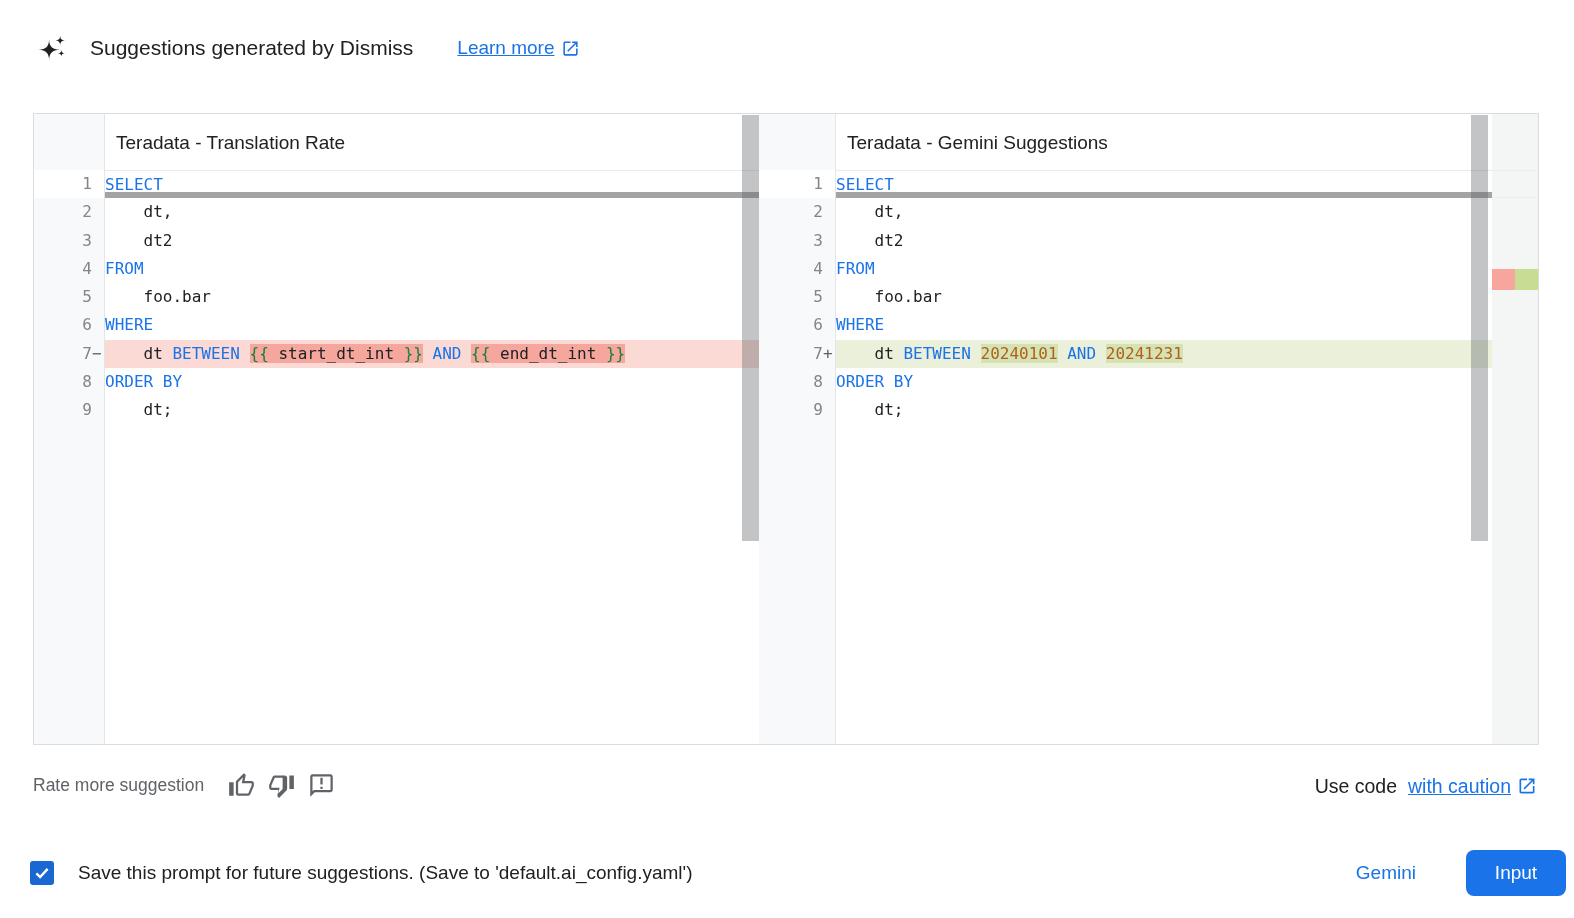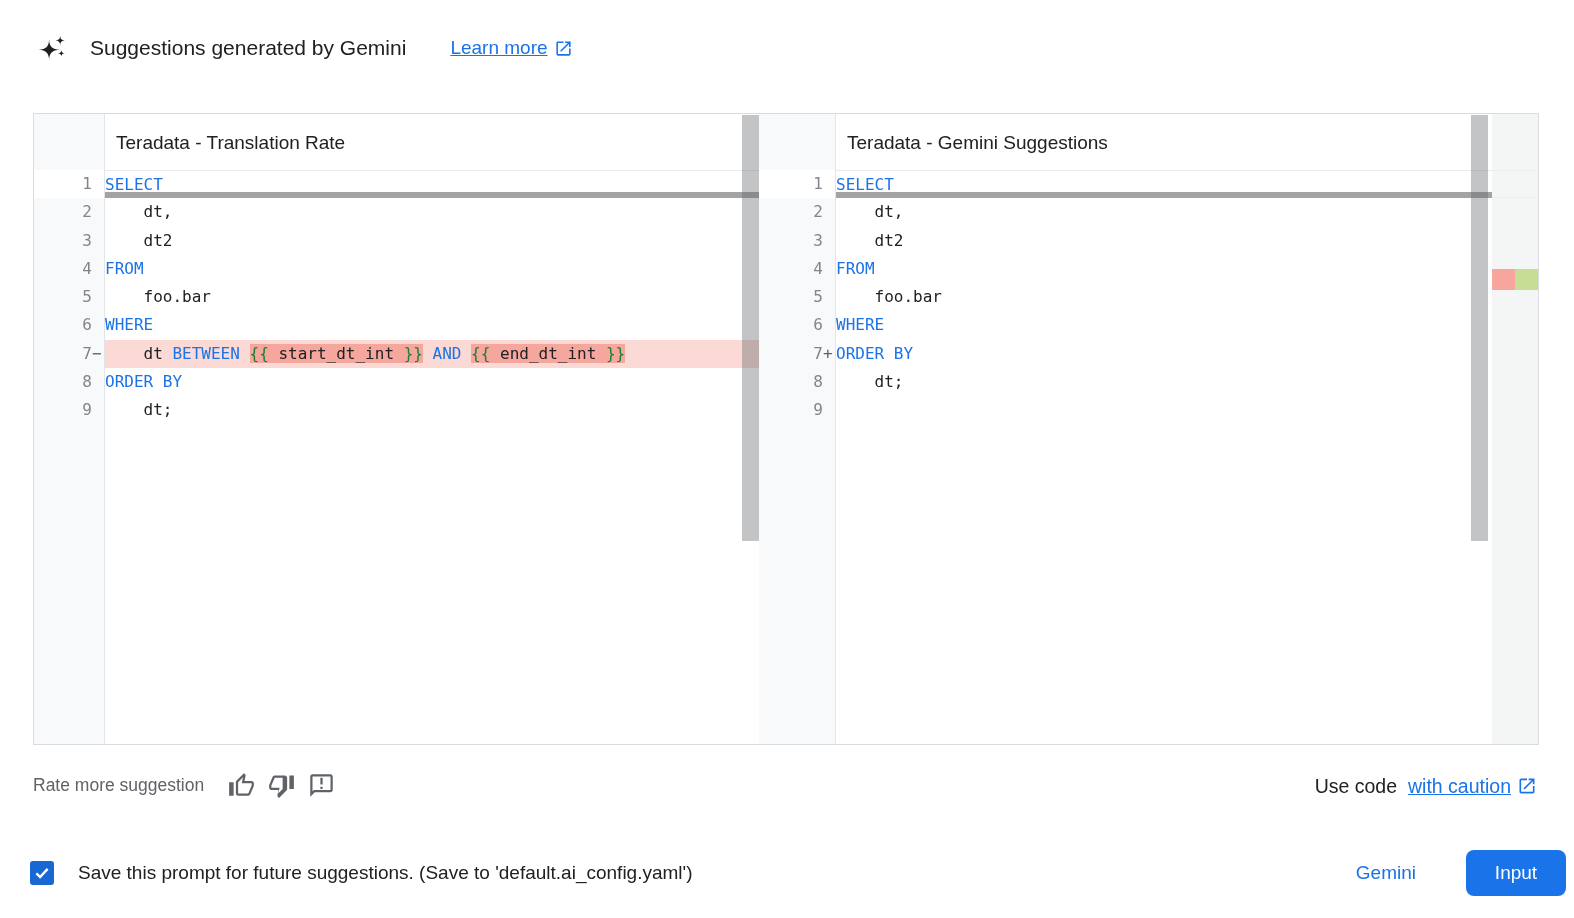--- a/index.html
+++ b/index.html
@@ -78,21 +78,21 @@
 </style>
 </head>
 <body style="--accent: #1a73e8; --kw: #1a73e8; --num: #b45f19; --brace: #188038; --rm-line: #fbdad5; --rm-strong: #f5a79d; --ad-line: #eaf0da; --ad-strong: #d4e2b4; --mm-rm: #f8a69d; --mm-ad: #c7dd94;">
 
 <div class="top-header">
   <svg class="spark" viewBox="0 0 24 24" fill="currentColor" aria-hidden="true">
     <path d="M9.5 4.5 Q9.5 13.5 18.5 13.5 Q9.5 13.5 9.5 22.5 Q9.5 13.5 0.5 13.5 Q9.5 13.5 9.5 4.5 Z"></path>
     <path d="M19 1.5 Q19 5.5 23 5.5 Q19 5.5 19 9.5 Q19 5.5 15 5.5 Q19 5.5 19 1.5 Z"></path>
     <path d="M20 13.5 Q20 16.5 23 16.5 Q20 16.5 20 19.5 Q20 16.5 17 16.5 Q20 16.5 20 13.5 Z"></path>
   </svg>
-  <span class="page-title">Suggestions generated by Gemini</span>
+  <span class="page-title">Suggestions generated by Dismiss</span>
   <a class="learn-more">
     <span>Learn more</span>
     <svg viewBox="0 0 24 24" fill="currentColor" aria-hidden="true">
       <path d="M19 19H5V5h7V3H5c-1.1 0-2 .9-2 2v14c0 1.1.9 2 2 2h14c1.1 0 2-.9 2-2v-7h-2v7zM14 3v2h3.59l-9.83 9.83 1.41 1.41L19 6.41V10h2V3h-7z"></path>
     </svg>
   </a>
 </div>
 
 <div class="diff">
   <div class="gutter gutter-left">
@@ -136,20 +136,21 @@
       </div>
   </div>
   <div class="panel-title title-right">Teradata - Gemini Suggestions</div>
   <div class="rows rows-right">
       <div class="code-row active"><span class="tok-keyword">SELECT</span></div>
       <div class="code-row"><span class="tok-plain">    dt,</span></div>
       <div class="code-row"><span class="tok-plain">    dt2</span></div>
       <div class="code-row"><span class="tok-keyword">FROM</span></div>
       <div class="code-row"><span class="tok-plain">    foo.bar</span></div>
       <div class="code-row"><span class="tok-keyword">WHERE</span></div>
+      <div class="code-row added"><span class="tok-plain">    dt </span><span class="tok-keyword">BETWEEN</span><span class="tok-plain"> </span><span class="tok-number strong-added">20240101</span><span class="tok-plain"> </span><span class="tok-keyword">AND</span><span class="tok-plain"> </span><span class="tok-number strong-added">20241231</span></div>
       <div class="code-row"><span class="tok-keyword">ORDER BY</span></div>
       <div class="code-row"><span class="tok-plain">    dt;</span></div>
     </div>
   <div class="scroll-thumb thumb-right"></div>
 
   <div class="minimap">
     <div class="mm-line-echo"></div>
     <div class="mm-removed"></div>
     <div class="mm-added"></div>
   </div>

